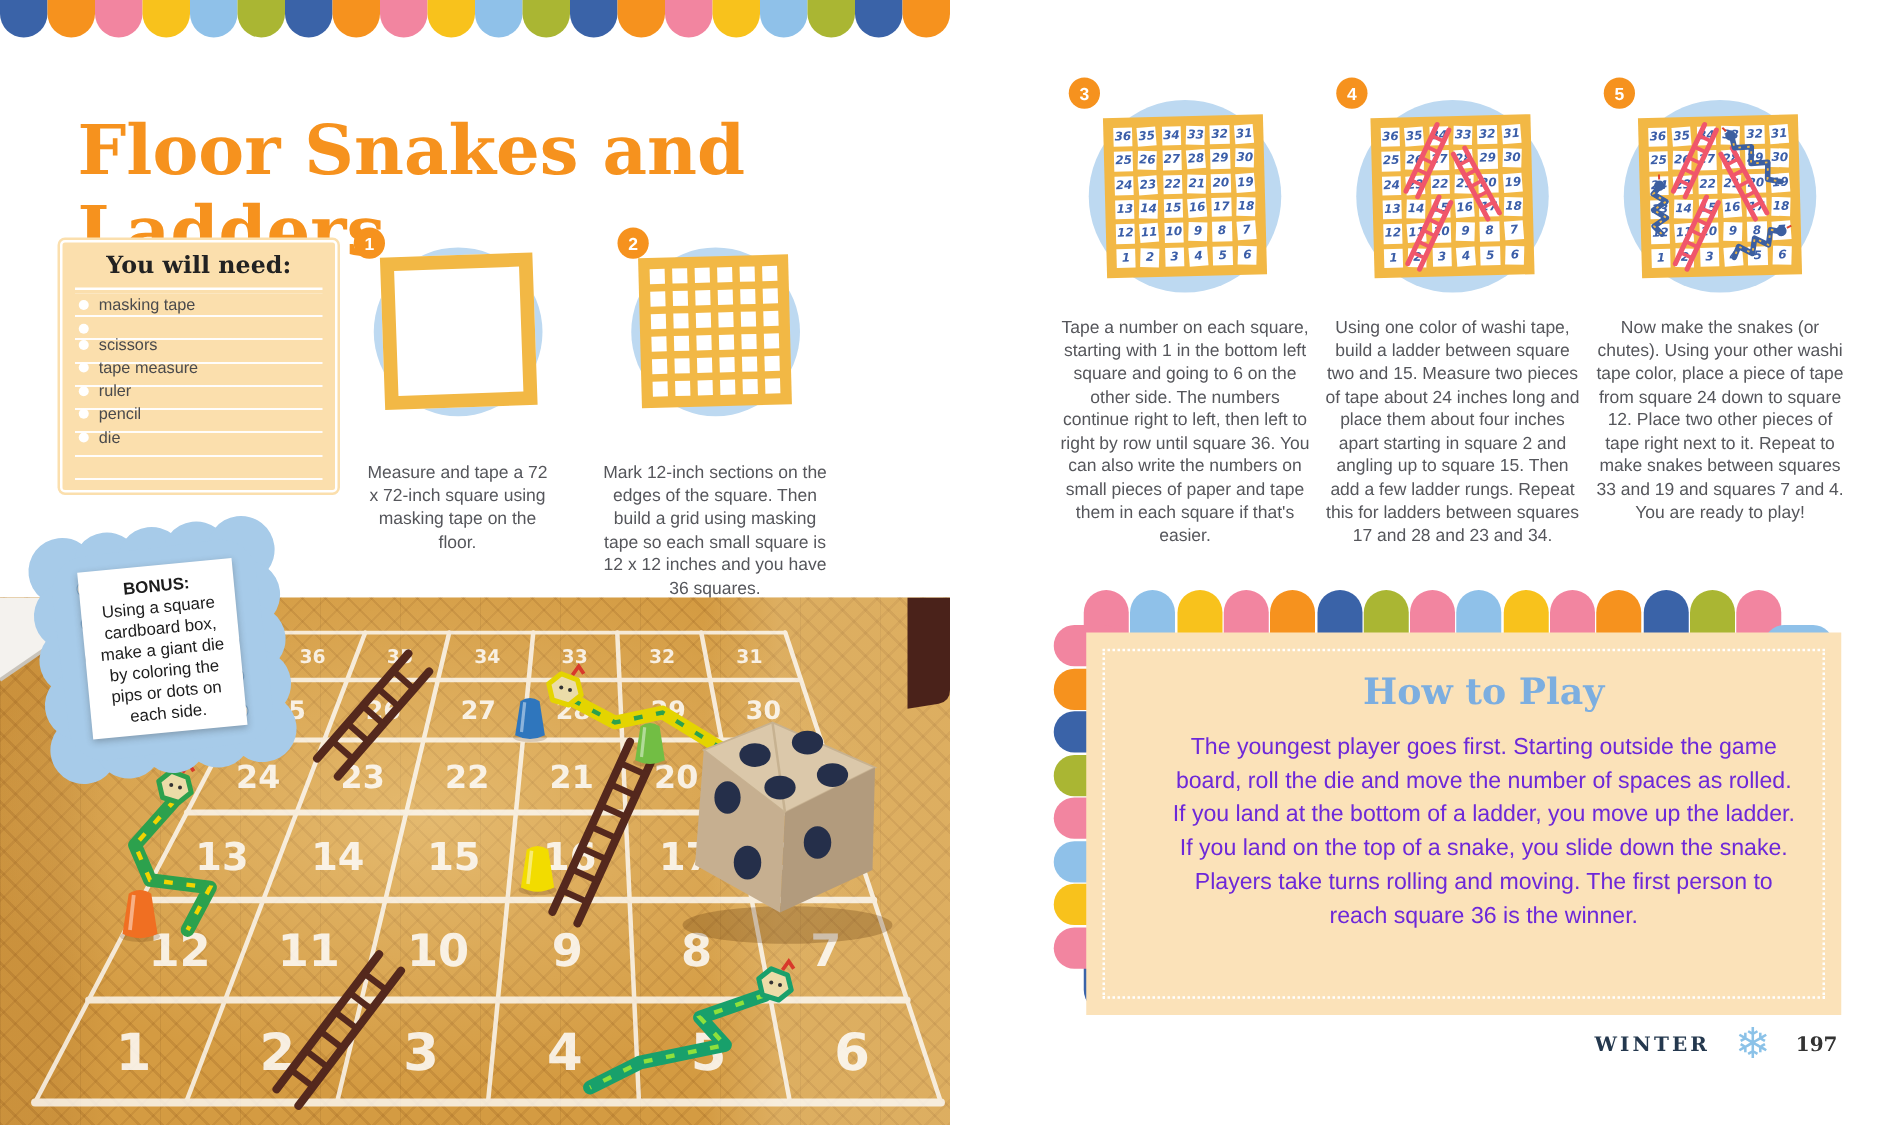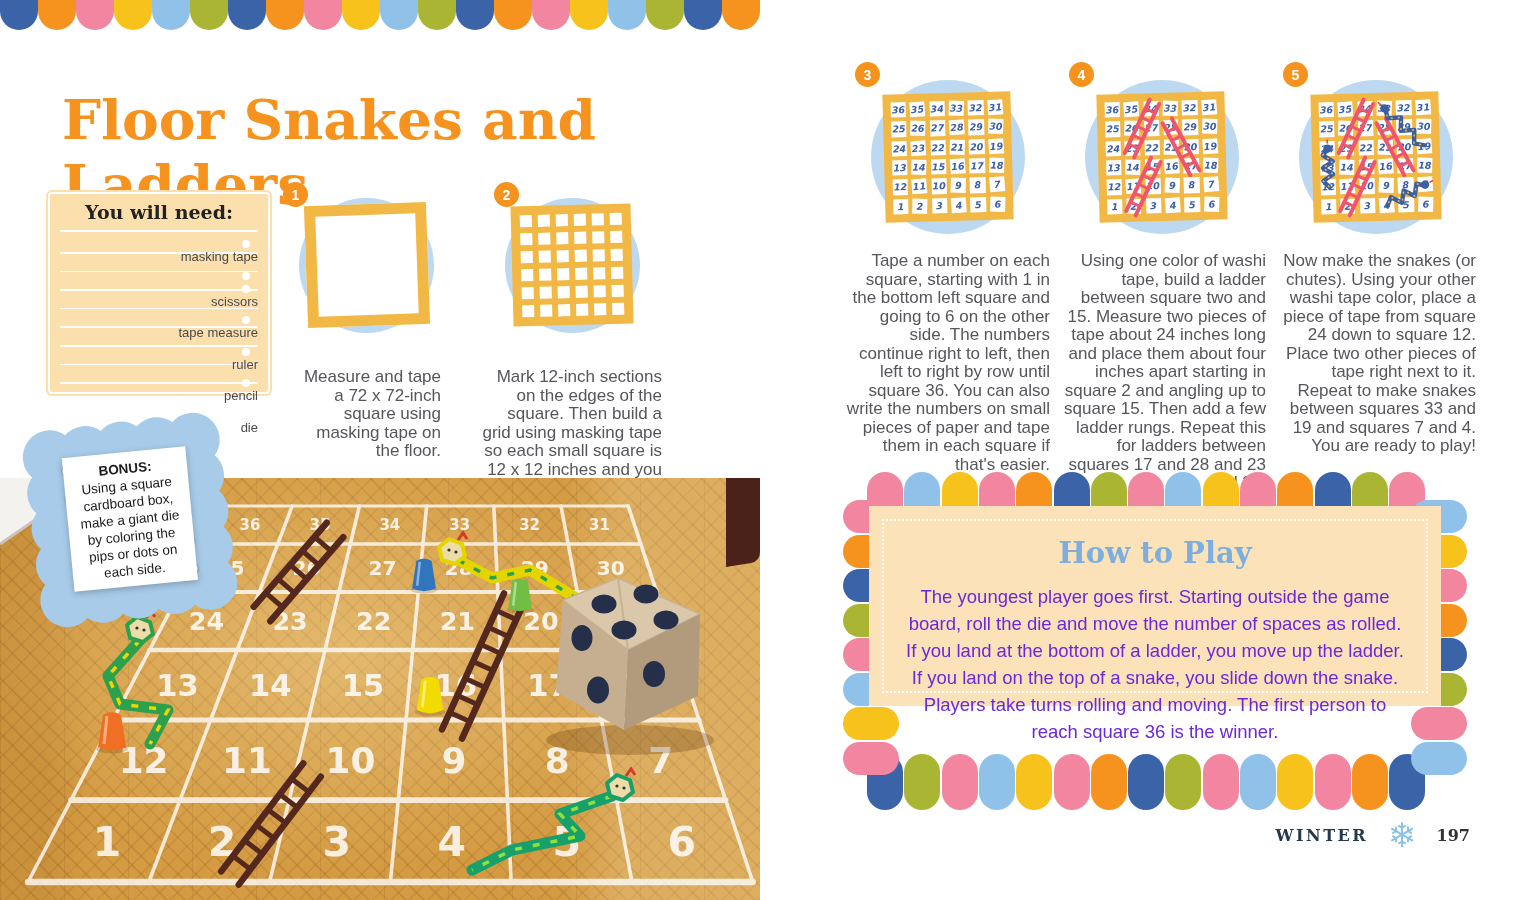--- a/index.html
+++ b/index.html
@@ -17,21 +17,21 @@
 
   
   .materials{position:absolute;left:46px;top:190px;width:226px;height:206px;
              background:#FBDFAD;border-radius:6px;padding:2px;box-sizing:border-box;}
   .materials .inner{border:2px solid #fff;border-radius:4px;height:100%;box-sizing:border-box;
                     padding:4px 10px 4px;display:flex;flex-direction:column;}
   .materials h3{margin:3px 0 0;text-align:center;font-family:"DejaVu Serif",serif;
                 font-size:19px;color:#222;font-weight:700;border-bottom:2px solid #fff;padding-bottom:7px;}
   .materials ul{list-style:none;margin:3px 0 0;padding:0;flex:1;
      background:repeating-linear-gradient(to bottom,transparent 0 17px,rgba(255,255,255,.95) 17px 18.6px);}
-  .materials li{display:flex;align-items:flex-end;font-size:13px;color:#4a4a4c;line-height:18.6px;flex-direction:column;}
+  .materials li{display:flex;align-items:flex-start;font-size:13px;color:#4a4a4c;line-height:18.6px;}
   .materials .dot{width:8px;height:8px;border-radius:50%;background:#fff;margin:5px 8px 0 3px;flex:none;}
 
   .step-badge{position:absolute;width:25px;height:25px;border-radius:50%;background:#F6921E;
               color:#fff;font-weight:bold;font-size:14px;display:flex;align-items:center;justify-content:center;z-index:3;}
   .blue-circle{position:absolute;border-radius:50%;background:#BDD9F1;}
 
   .tape-square{position:absolute;left:306px;top:204px;width:100px;height:100px;background:#fff;
                border:11px solid #F2B845;box-sizing:content-box;transform:rotate(-2deg);}
   .tape-grid2{position:absolute;left:512px;top:205px;width:120px;height:120px;background:#F2B845;
               display:grid;grid-template-columns:repeat(6,1fr);grid-template-rows:repeat(6,1fr);
@@ -41,21 +41,21 @@
   .grid-wrap{position:absolute;width:128px;height:128px;transform:rotate(-1.5deg);}
   .mini-grid{width:100%;height:100%;background:#F2B845;display:grid;
              grid-template-columns:repeat(6,1fr);grid-template-rows:repeat(6,1fr);
              gap:4px;padding:8px;box-sizing:border-box;}
   .mini-grid .cell{background:#fff;display:flex;align-items:center;justify-content:center;
        font-family:"DejaVu Sans",sans-serif;font-style:italic;font-weight:bold;font-size:9.5px;color:#3B5EA8;}
   .mini-grid .cell:nth-child(4n){transform:rotate(3deg);}
   .mini-grid .cell:nth-child(4n+2){transform:rotate(-3deg);}
   .grid-overlay{position:absolute;inset:0;pointer-events:none;}
 
-  .caption{position:absolute;text-align:right;font-size:17px;line-height:18.5px;color:#55565B;}
+  .caption{position:absolute;text-align:center;font-size:14px;line-height:18.5px;color:#55565B;}
 
   
   .photo{position:absolute;left:0;top:478px;width:760px;height:422px;background-color:#D49B42;
      background-image:
        radial-gradient(ellipse at 45% 42%,rgba(255,236,185,.38),rgba(255,236,185,0) 62%),
        linear-gradient(90deg,rgba(120,60,10,.10) 0 6%,rgba(120,60,10,0) 12% 74%,rgba(255,243,205,.22) 82% 100%),
        repeating-linear-gradient(45deg,rgba(140,85,25,.20) 0 2px,rgba(0,0,0,0) 2px 13px),
        repeating-linear-gradient(-45deg,rgba(140,85,25,.15) 0 2px,rgba(0,0,0,0) 2px 13px),
        repeating-linear-gradient(90deg,rgba(90,50,10,.10) 0 1px,rgba(0,0,0,0) 1px 64px);}
   .photo svg{position:absolute;inset:0;}
@@ -65,21 +65,21 @@
   .bonus svg{position:absolute;inset:0;}
   .bonus-card{position:absolute;left:40px;top:34px;right:40px;bottom:36px;background:#fff;
               transform:rotate(1.5deg);box-shadow:0 2px 6px rgba(40,40,40,.30);
               display:flex;flex-direction:column;align-items:center;justify-content:center;text-align:center;padding:4px;}
   .bonus-label{font-weight:bold;font-size:13.5px;color:#1c1c1c;line-height:17px;}
   .bonus-text{font-size:13.5px;color:#1c1c1c;line-height:17px;}
 
   
   .htp{position:absolute;left:843px;top:472px;width:624px;height:338px;}
   .pill{position:absolute;border-radius:19px;z-index:1;}
-  .htp-card{position:absolute;left:26px;top:34px;width:572px;height:200px;background:#FBE2B9;z-index:2;}
+  .htp-card{position:absolute;left:26px;top:34px;width:572px;height:306px;background:#FBE2B9;z-index:2;padding-left:32px;}
   .htp-dots{position:absolute;inset:13px;border:2px dotted #ffffff;pointer-events:none;}
   .htp-title{margin:30px 0 0;text-align:center;font-family:"DejaVu Serif",serif;font-weight:700;
              font-size:29px;color:#7CAEE0;}
   .htp-body{margin:13px auto 0;width:500px;text-align:center;font-size:18.5px;line-height:27px;color:#6d28d9;}
 
   
   .footer{position:absolute;right:50px;top:818px;display:flex;align-items:center;gap:20px;}
   .footer .winter{font-family:"DejaVu Serif",serif;font-weight:700;font-size:16px;letter-spacing:2.5px;color:#24384E;}
   .footer .flake{font-family:"DejaVu Sans",sans-serif;font-size:34px;color:#8BC2E8;line-height:1;}
   .footer .pnum{font-family:"DejaVu Serif",serif;font-weight:700;font-size:16px;color:#333;}

